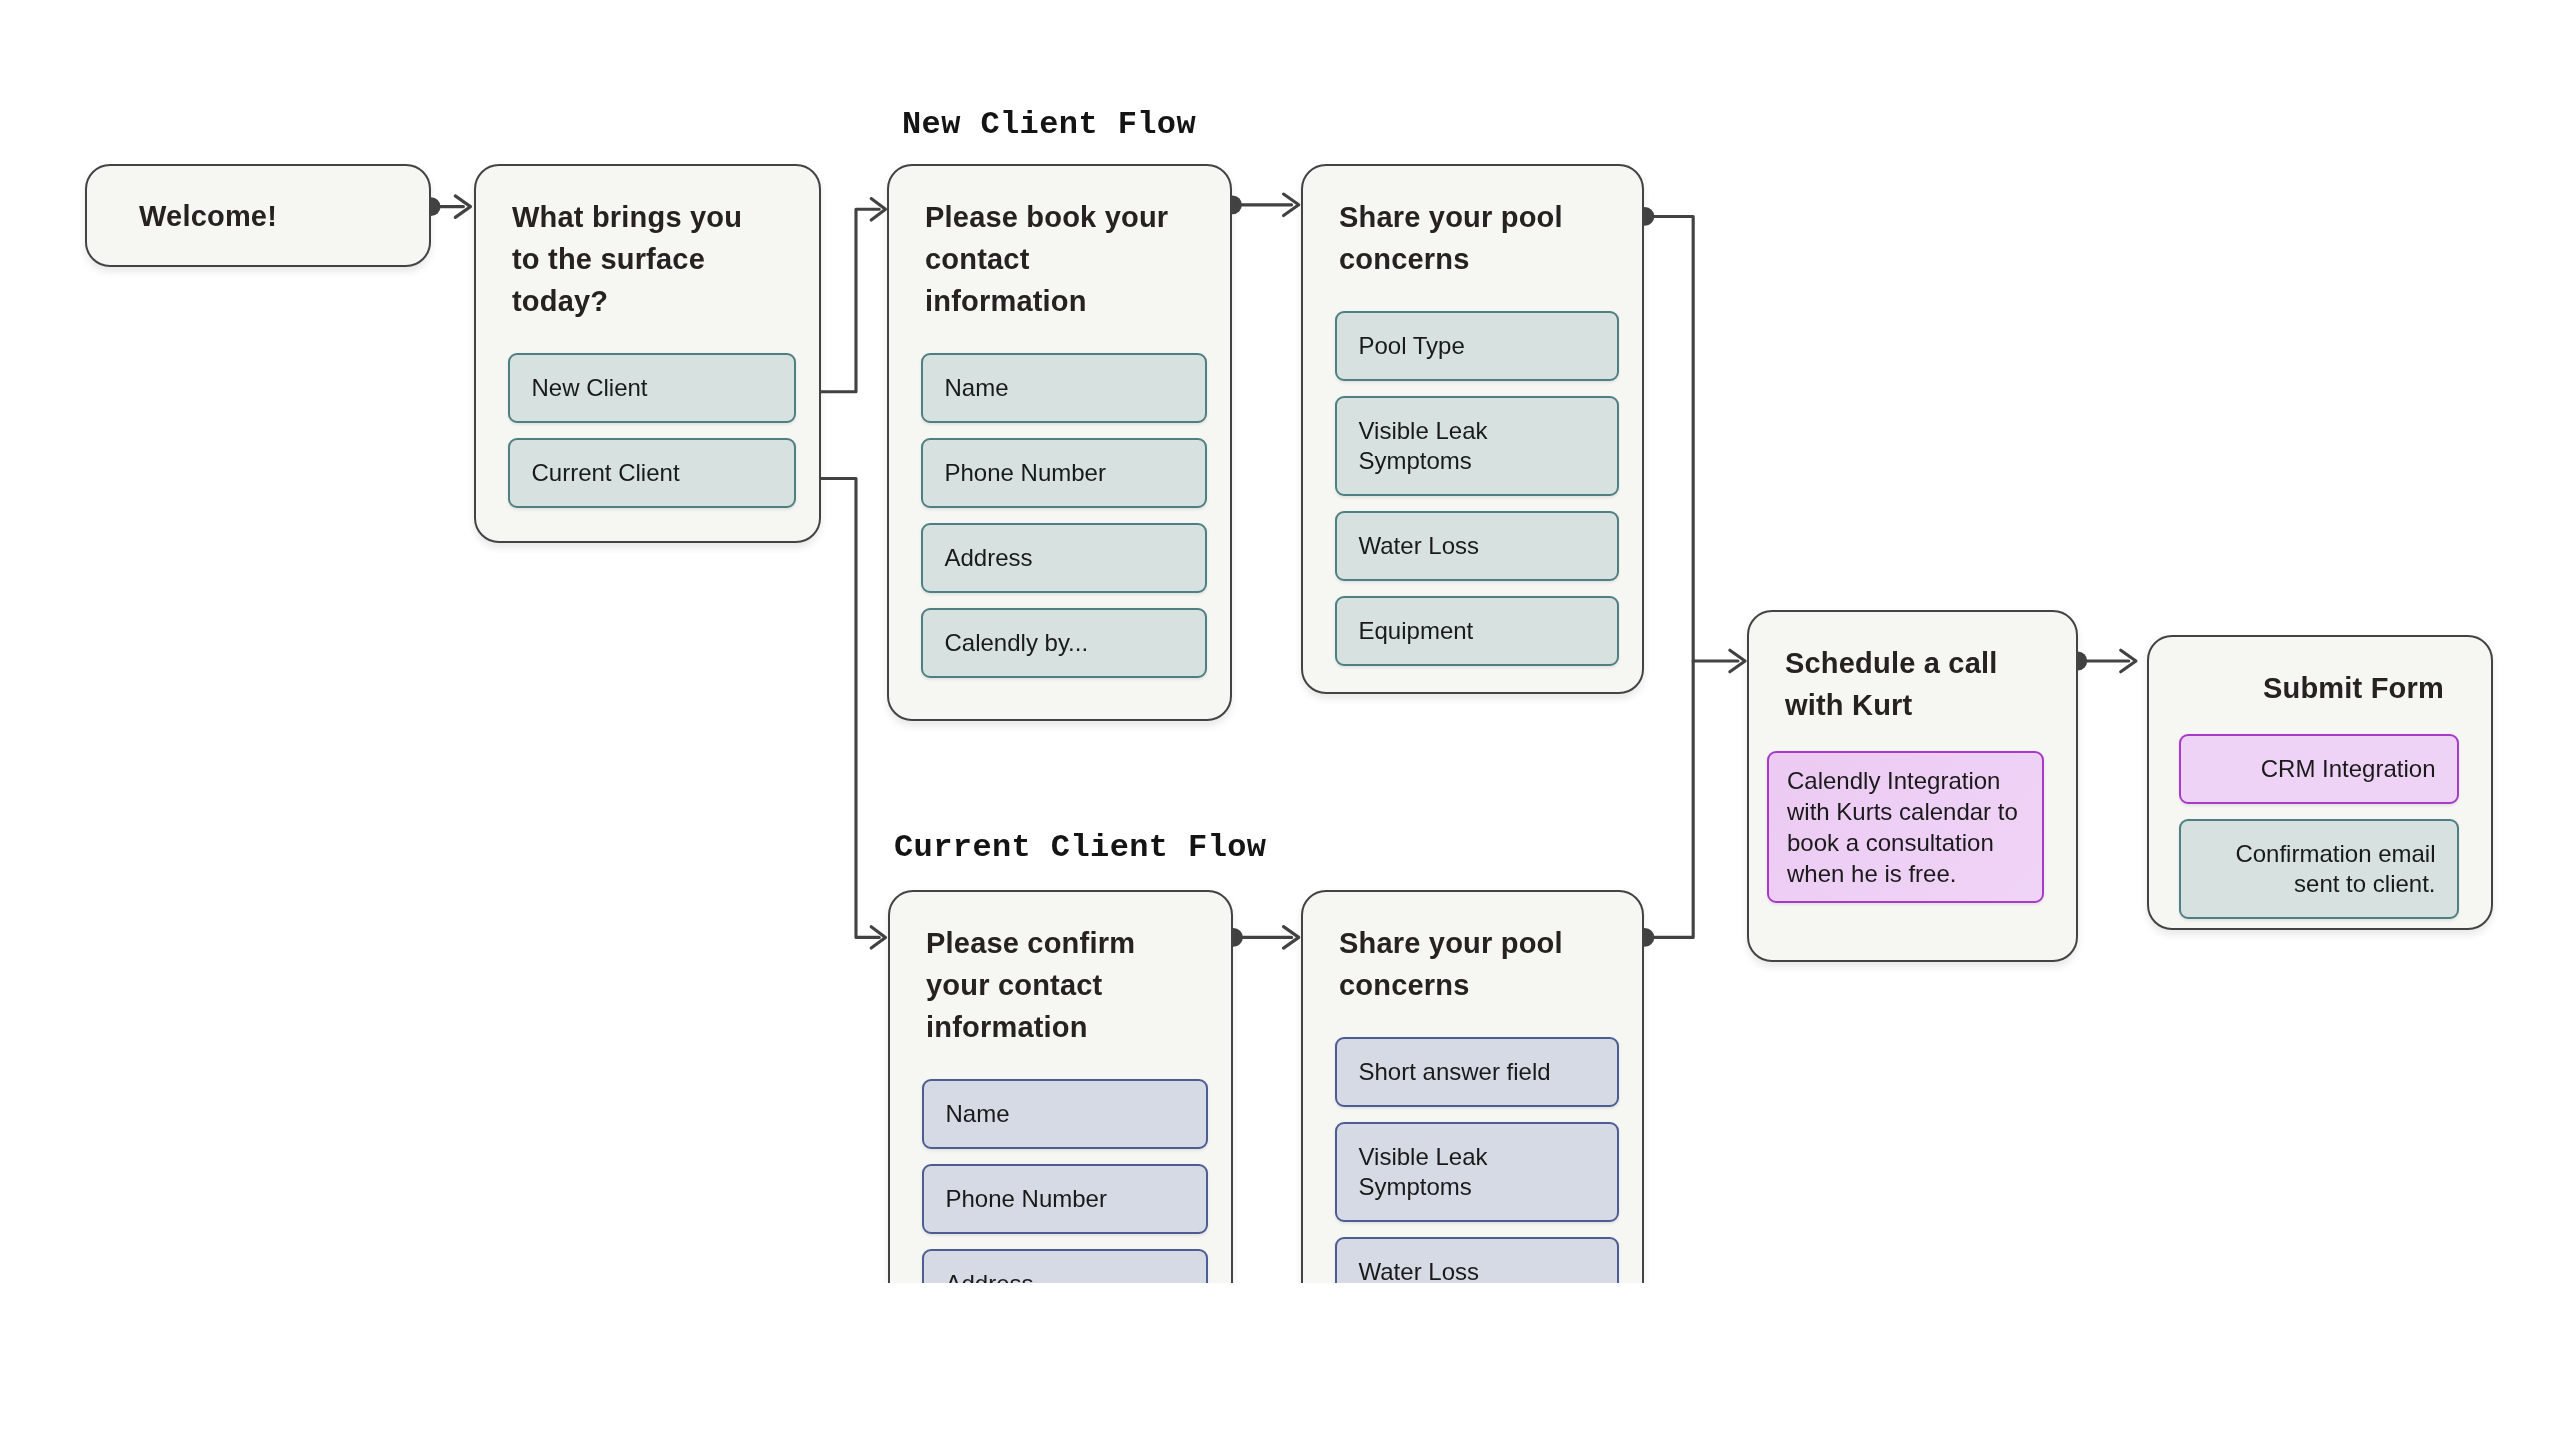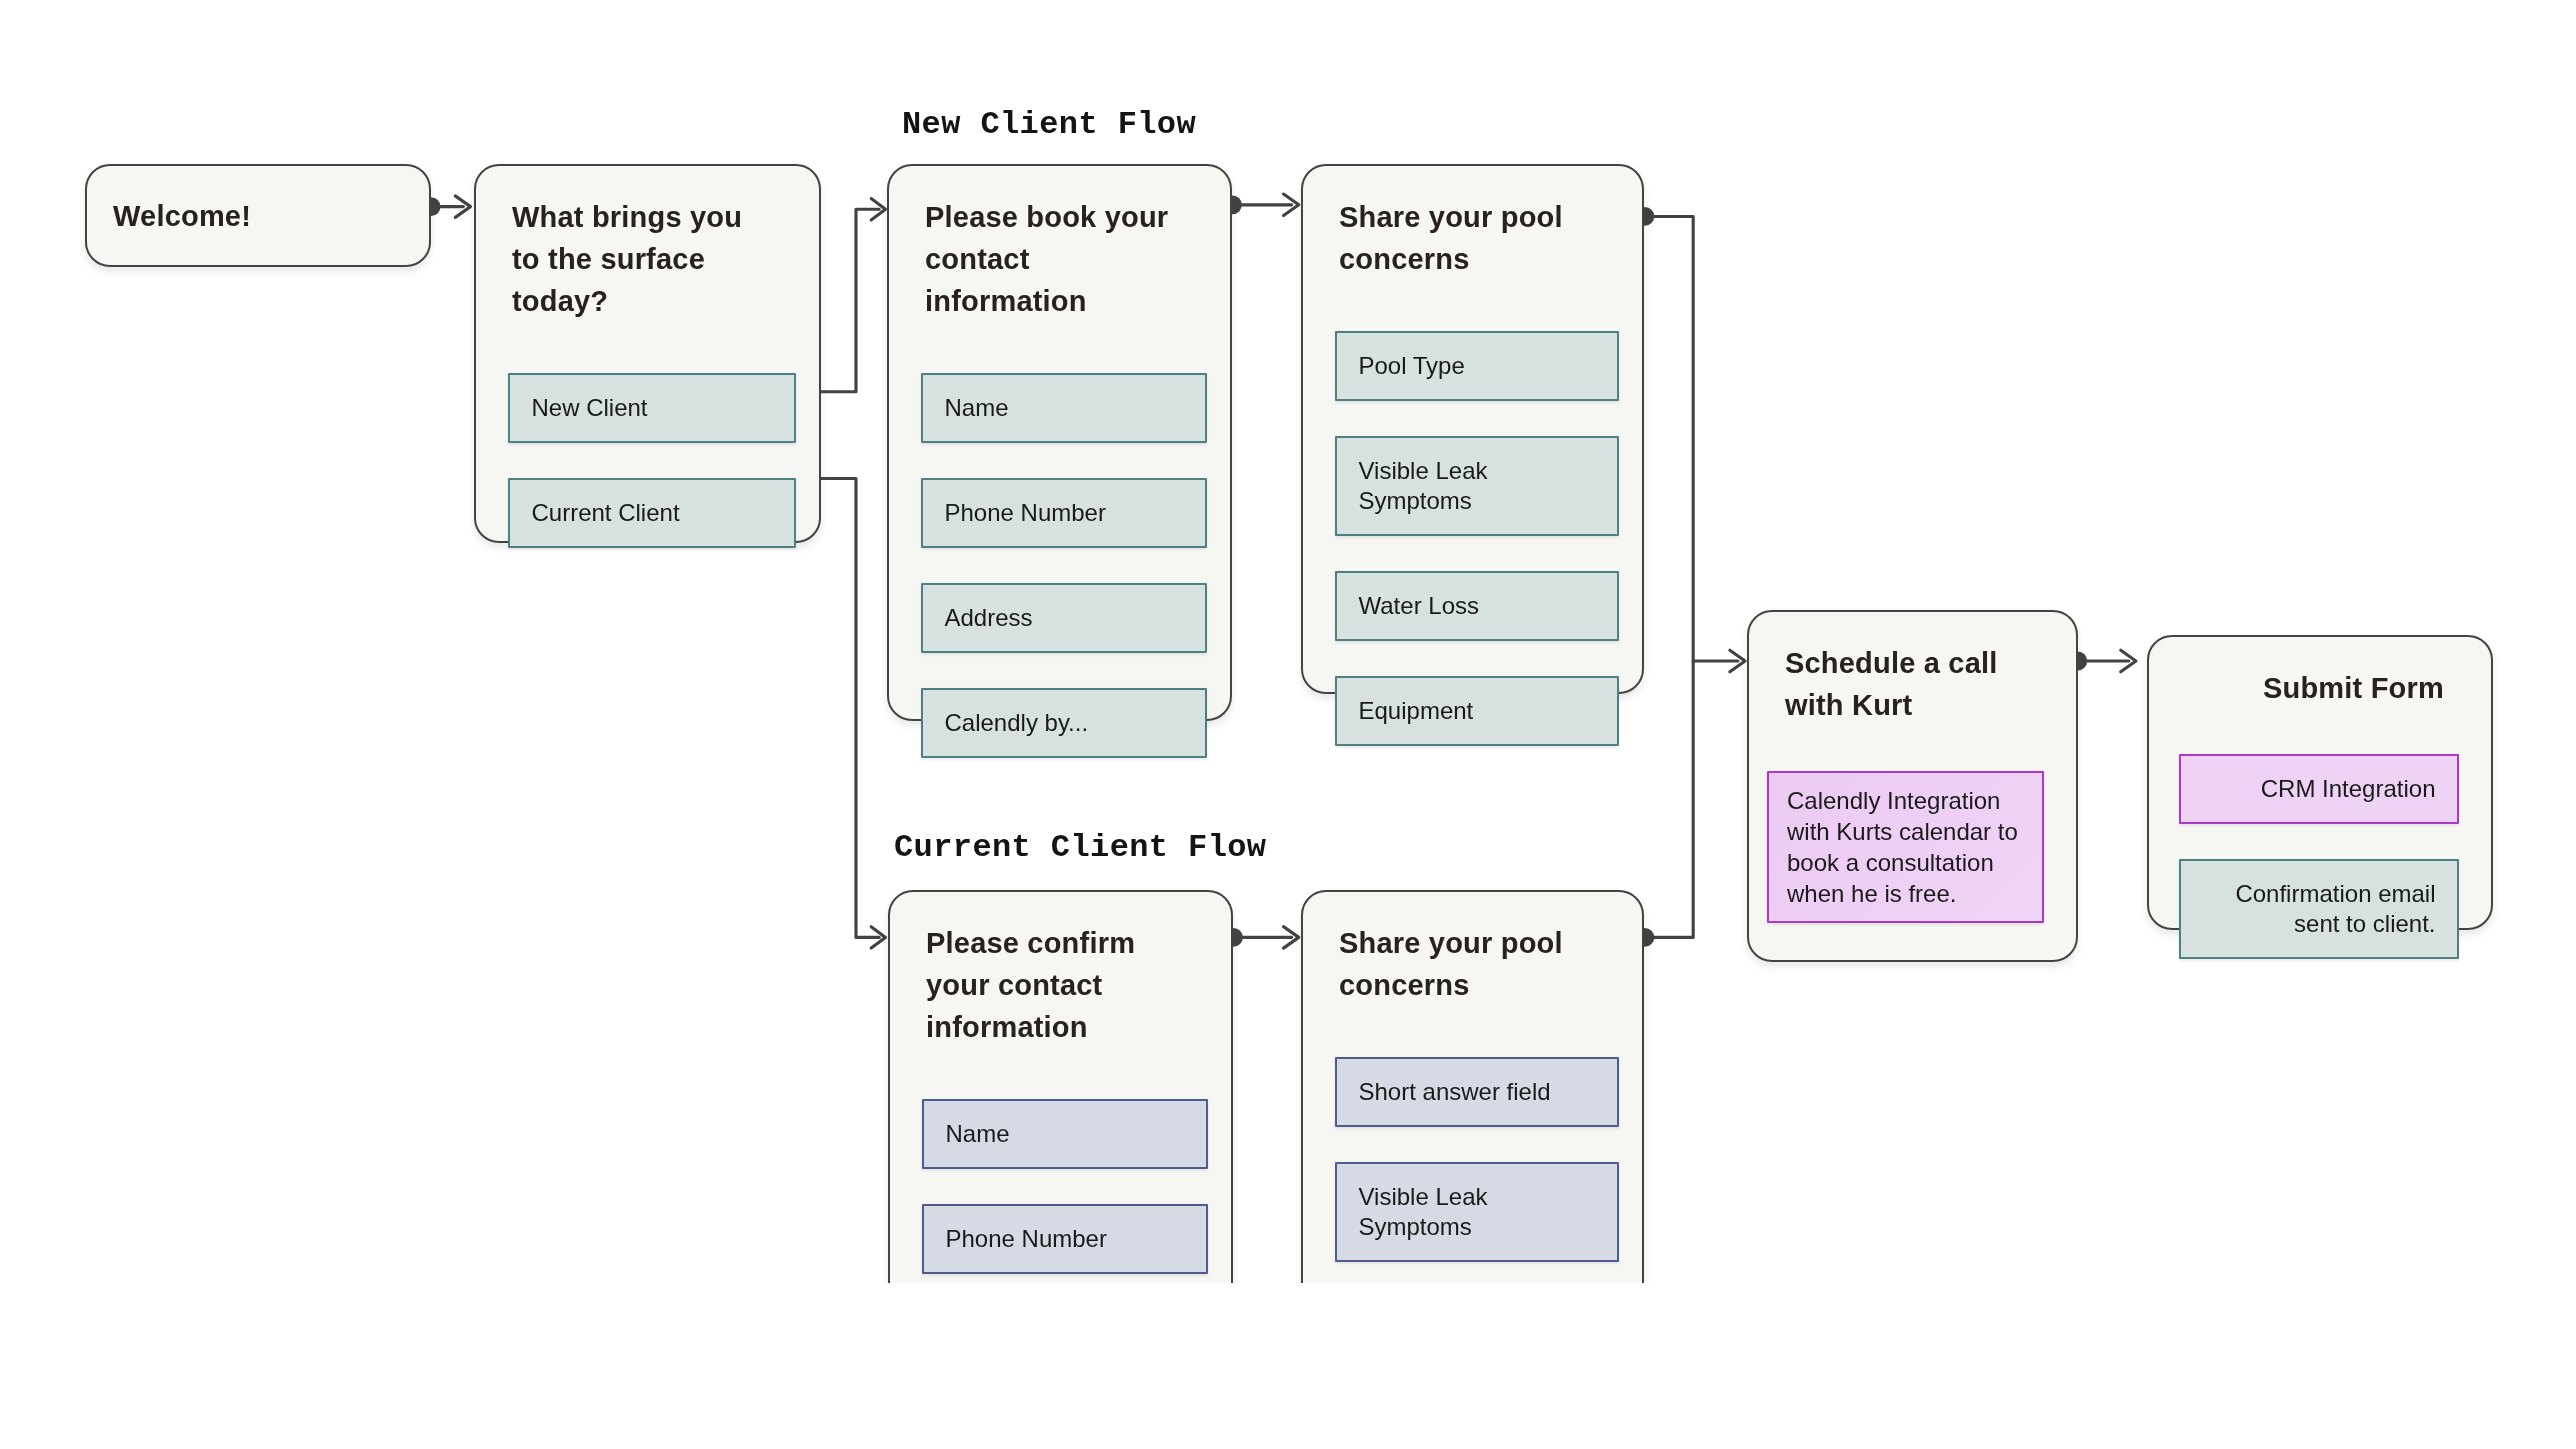--- a/index.html
+++ b/index.html
@@ -46,42 +46,41 @@
   }
   .node-title {
     padding: 30px 47px 0 36px;
     font-size: 29px;
     line-height: 42px;
     font-weight: bold;
     letter-spacing: 0.2px;
     color: var(--title-text, #272120);
   }
   .node.welcome { display: flex; align-items: center; }
-  .node.welcome .node-title { padding: 0 0 0 26px; }
+  .node.welcome .node-title { padding: 0 0 0 52px; }
 
   .items {
     display: flex;
     flex-direction: column;
     gap: 15px;
     margin-top: 31px;
     padding: 0 23px 0 32px;
   }
   .node.schedule .items { margin-top: 25px; padding: 0 32px 0 18px; }
   .node.submit   .items { margin-top: 25px; padding: 0 32px 0 29.5px; }
 
   .item {
     box-sizing: border-box;
-    border-radius: 1px;
+    border-radius: 9px;
     border: 2.7px solid #888;
     padding: 18px 21.5px;
     font-size: 24px;
     line-height: 30px;
     color: var(--item-text, #1a1a1a);
     box-shadow: 0 1.8px 2.7px rgba(70,70,70,0.10);
-    margin-top: 20px;
   }
   .item.teal     { background: var(--teal-fill, #d7e1df);     border-color: var(--teal-border, #4e7f82); }
   .item.lavender { background: var(--lavender-fill, #d6dae4); border-color: var(--lavender-border, #4d5d94); }
   .item.purple   { background: var(--purple-fill, #efd3f6);   border-color: var(--purple-border, #a73ac9); }
   .item.note {
     background: linear-gradient(135deg, var(--purple-note-fill, #eccaf3), #f0d4f7);
     border-color: var(--purple-border, #a73ac9);
     padding: 12px 18px;
     line-height: 31px;
   }

